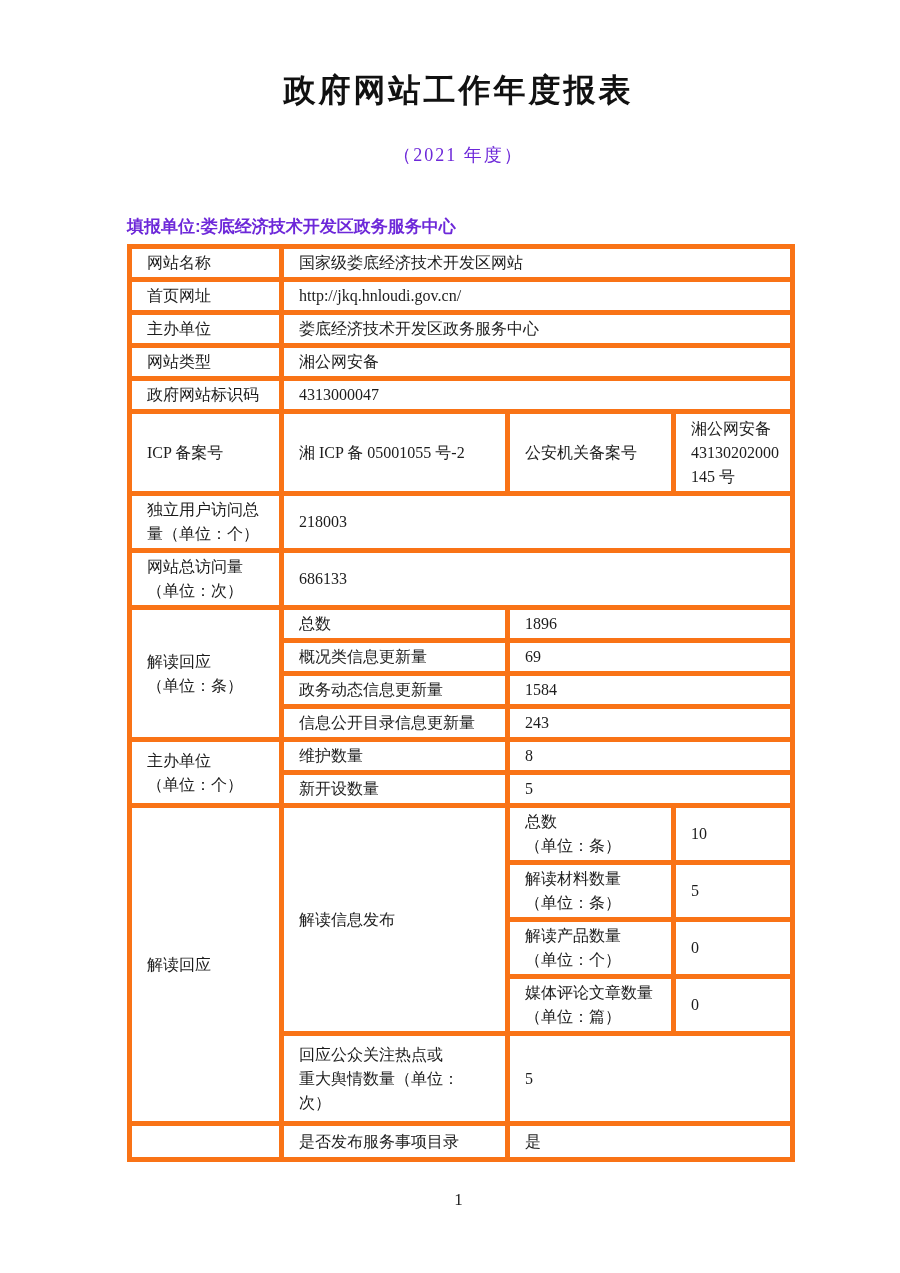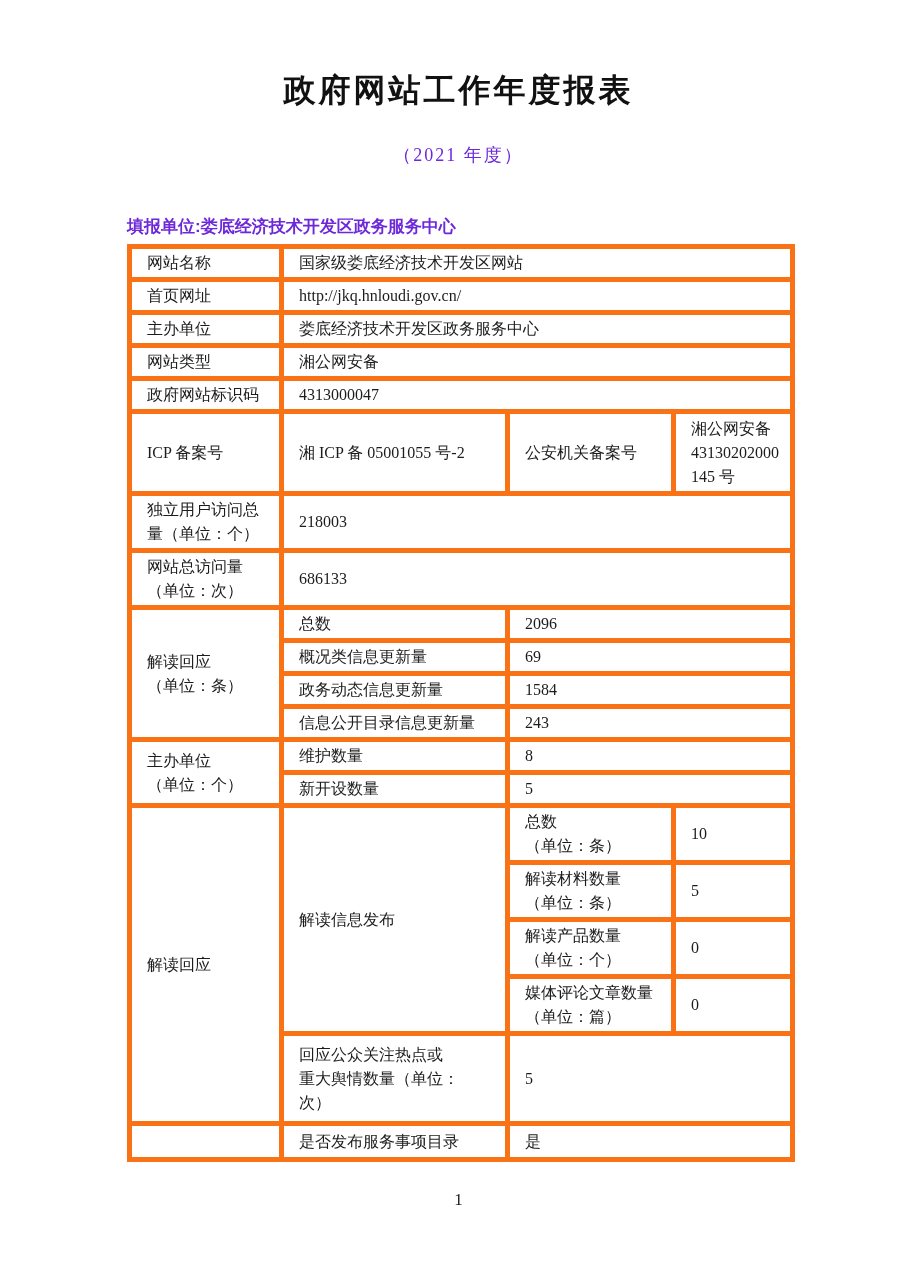--- a/index.html
+++ b/index.html
@@ -121,21 +121,21 @@
       <tr style="height:56px">
         <td>网站总访问量
 （单位：次）</td>
         <td colspan="3">686133</td>
       </tr>
 
       <tr style="height:32px">
         <td rowspan="4">解读回应
 （单位：条）</td>
         <td>总数</td>
-        <td colspan="2">2096</td>
+        <td colspan="2">1896</td>
       </tr>
       <tr style="height:32px">
         <td>概况类信息更新量</td>
         <td colspan="2">69</td>
       </tr>
       <tr style="height:32px">
         <td>政务动态信息更新量</td>
         <td colspan="2">1584</td>
       </tr>
       <tr style="height:32px">

